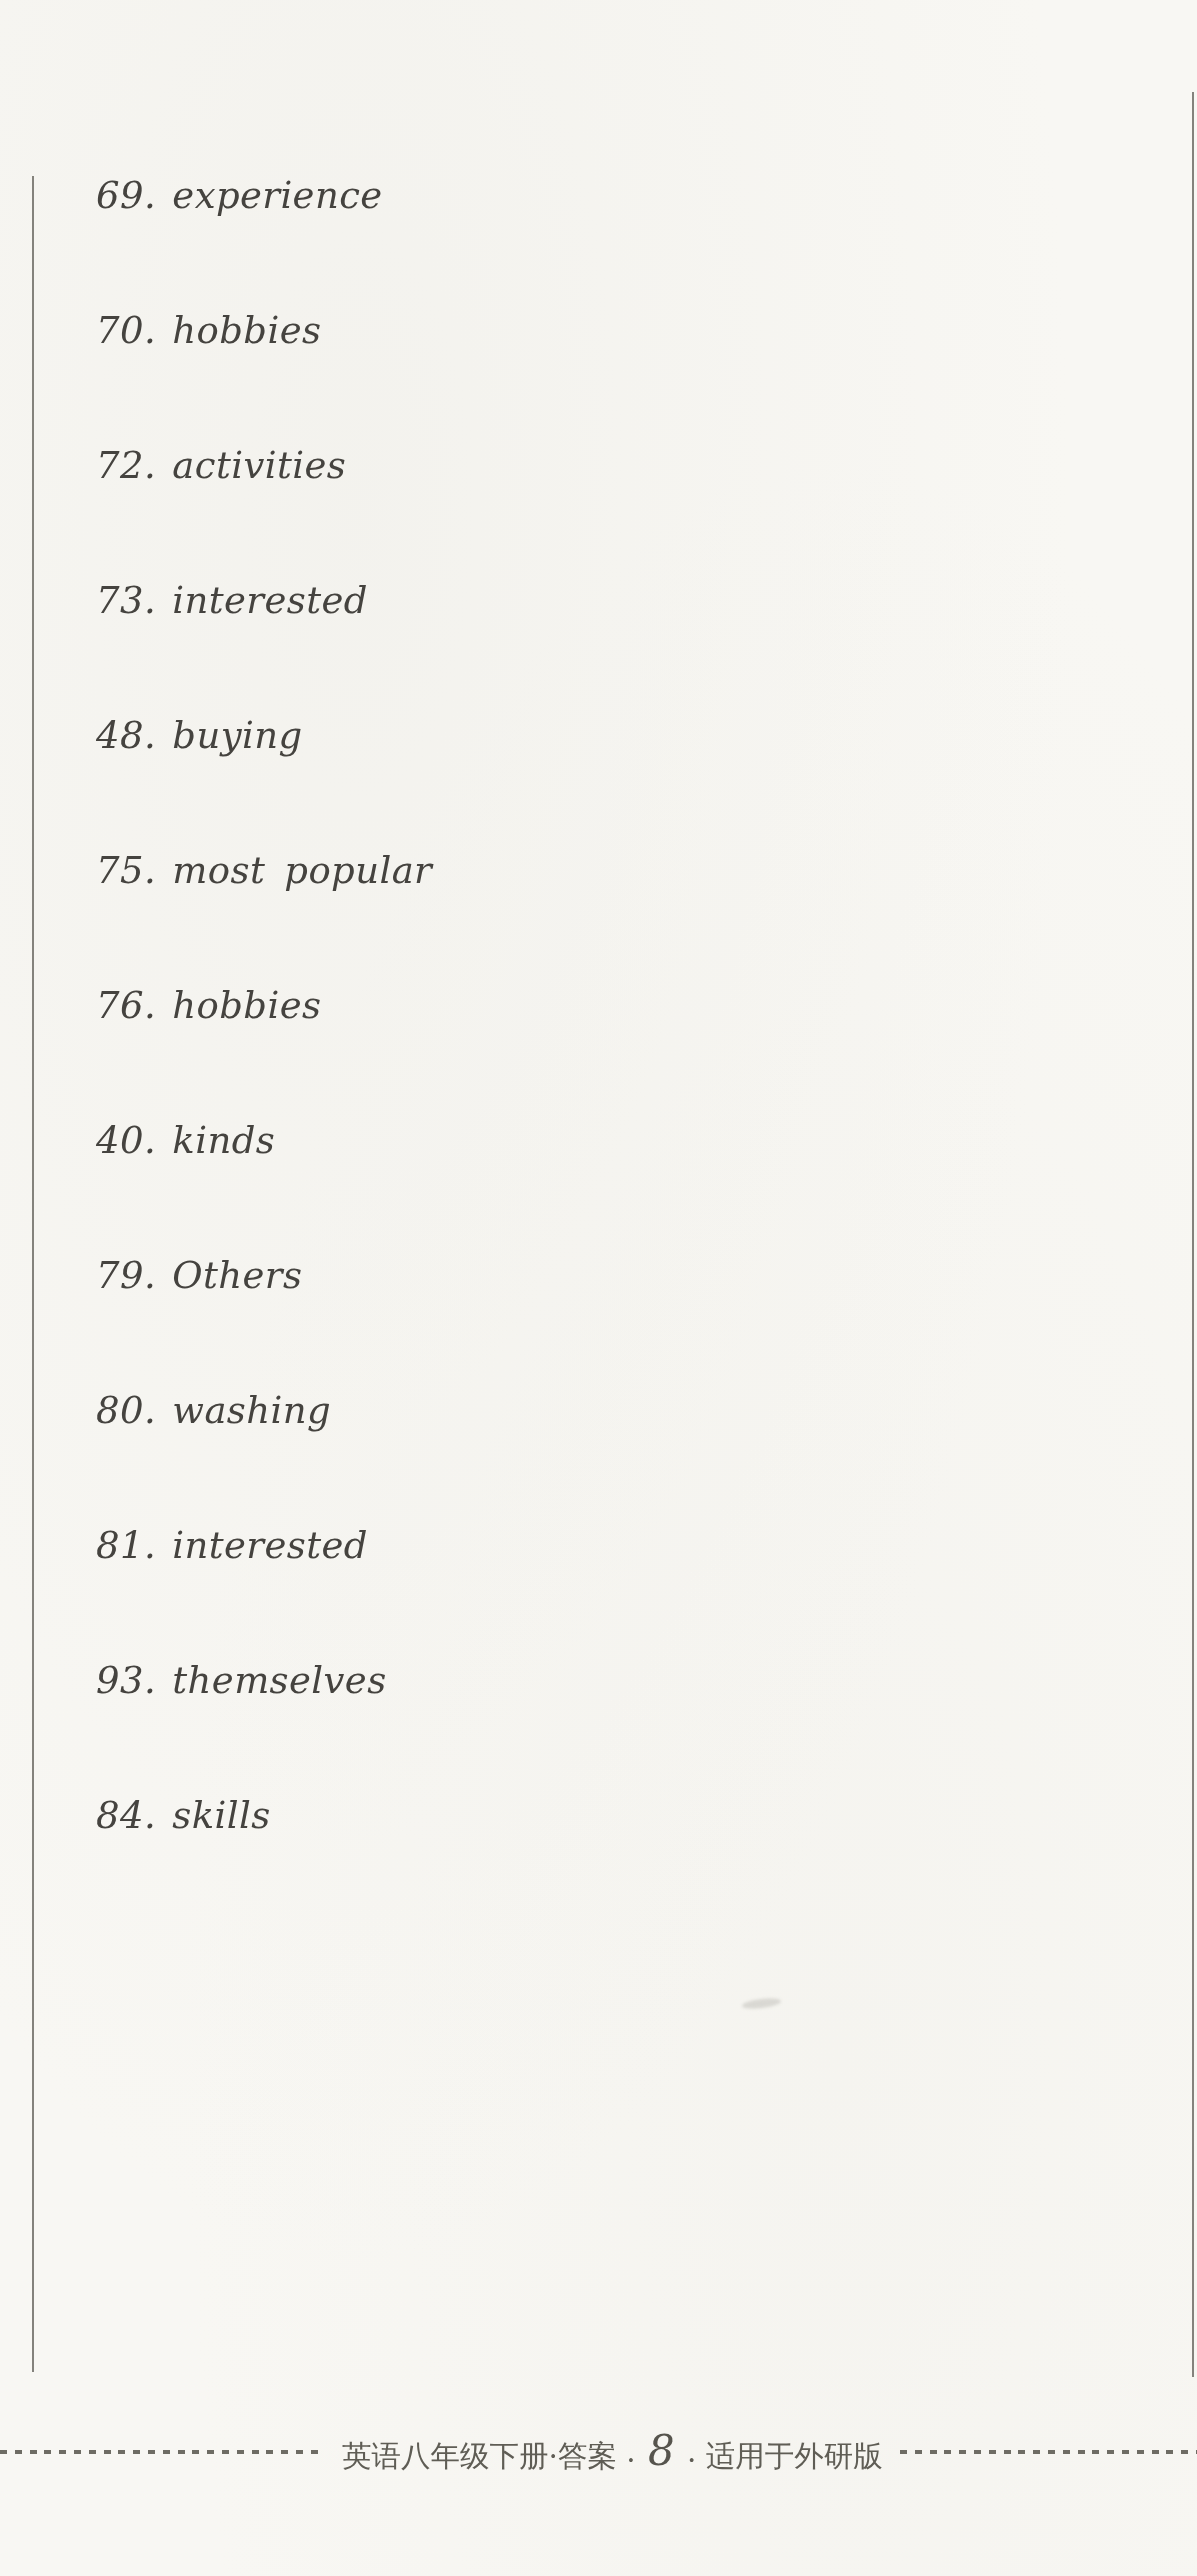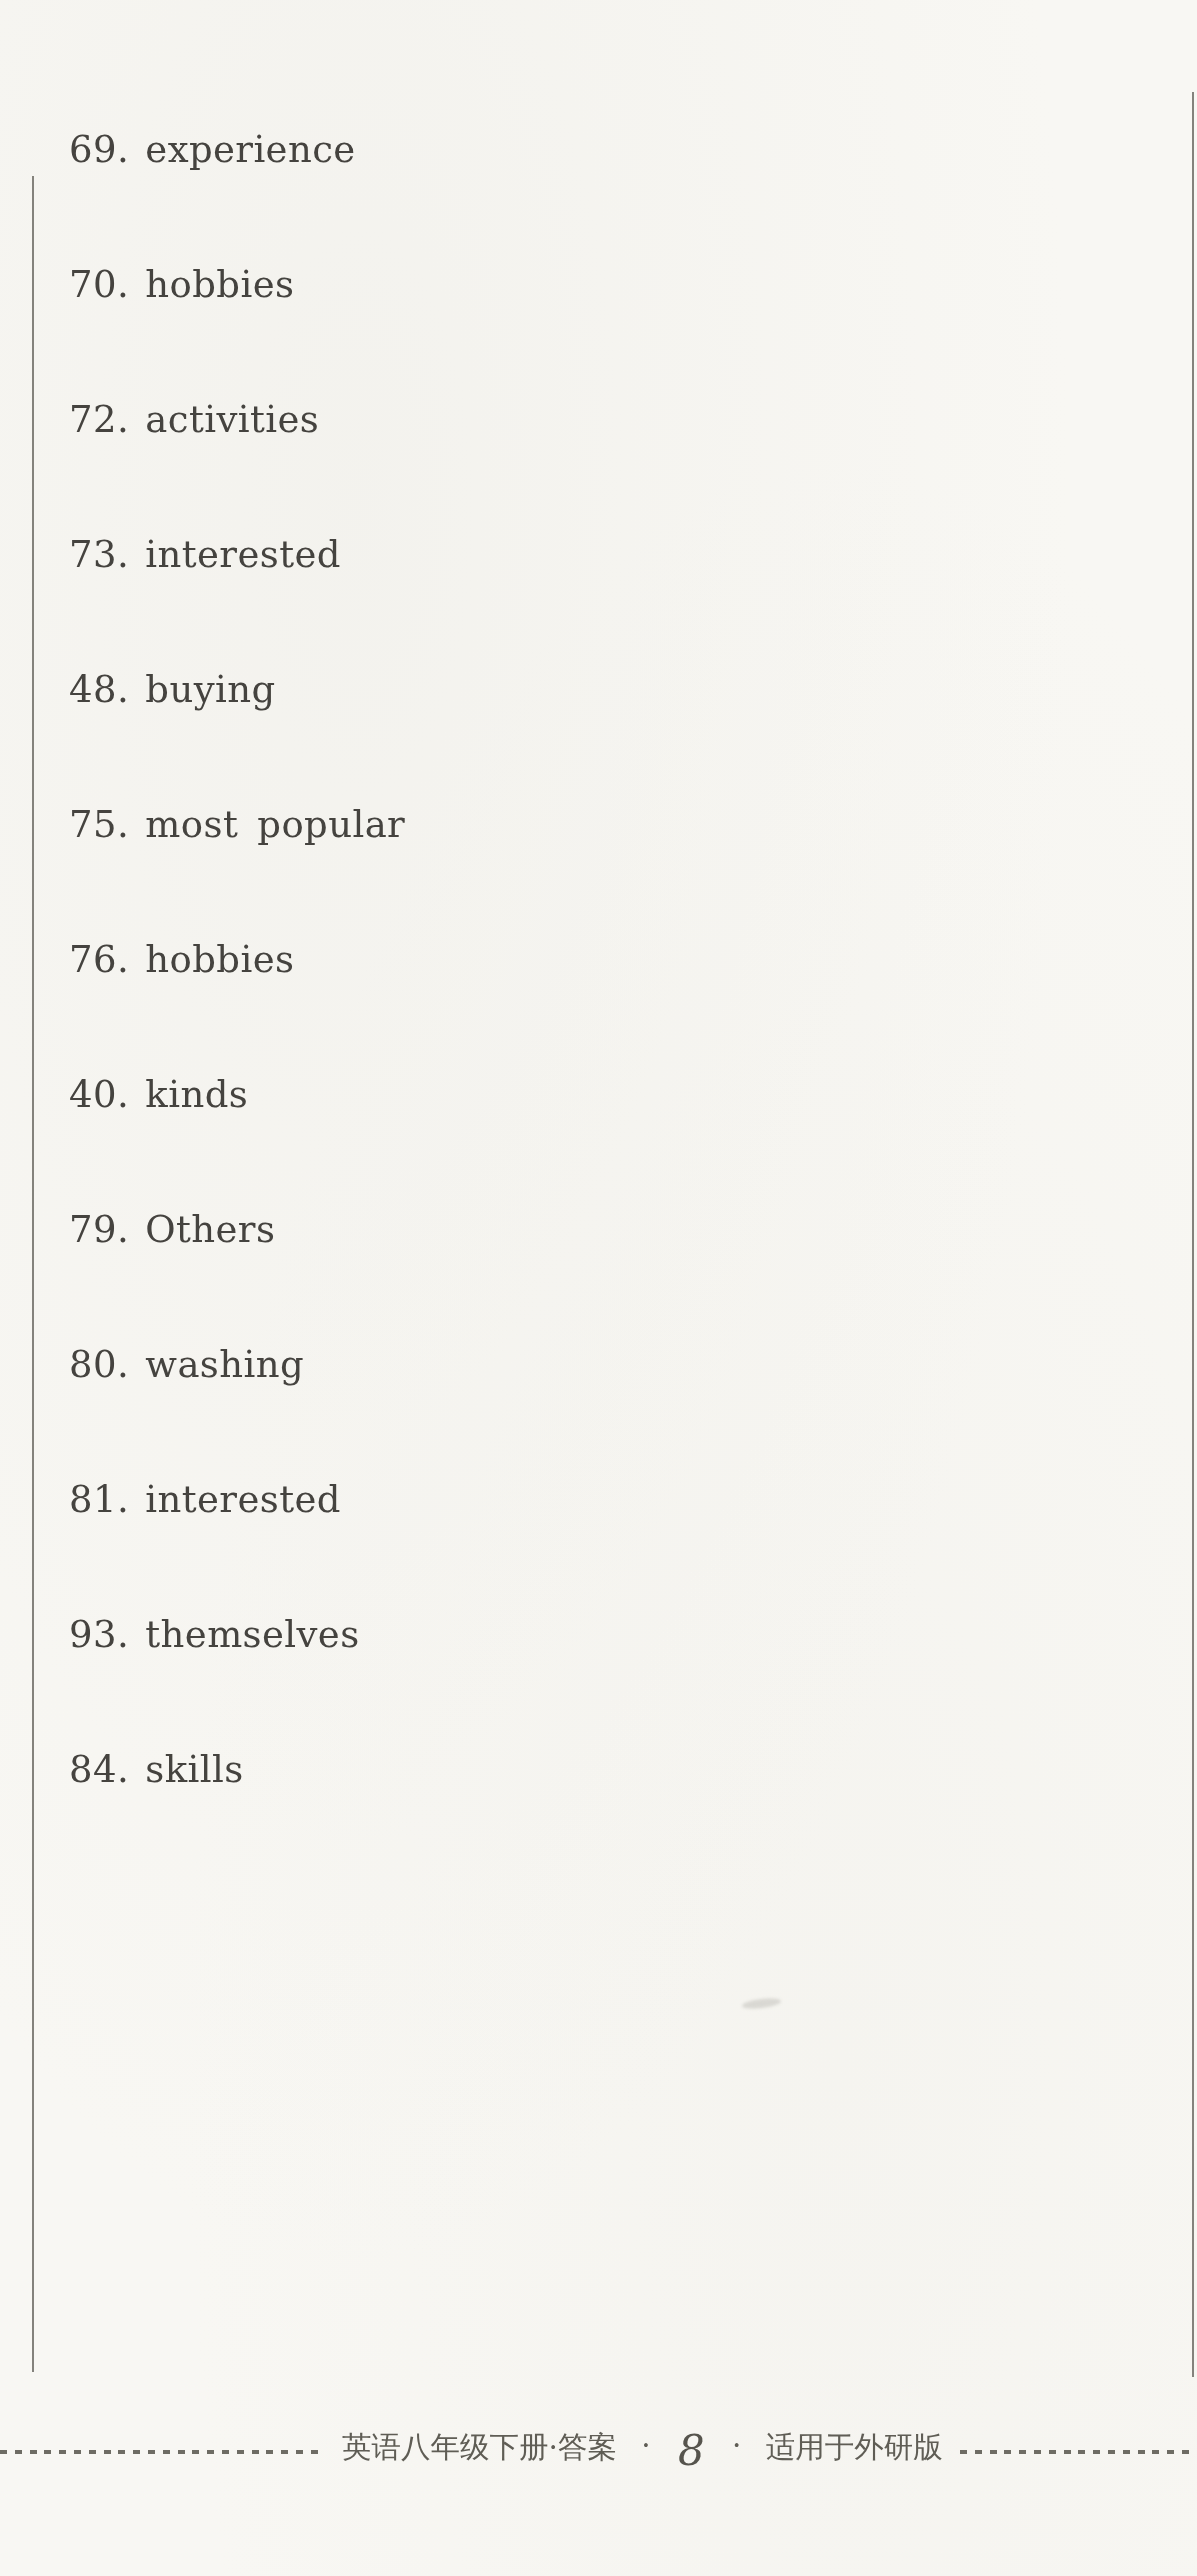--- a/index.html
+++ b/index.html
@@ -33,27 +33,28 @@
 
   .answer-list {
     position: absolute;
     top: 128px;
     left: 0;
     width: 1088px;
   }
   .list-item {
     height: 135px;
     display: flex;
-    align-items: flex-start;
-    padding-left: 69px;
+    align-items: center;
+    padding-left: 96px;
     font-size: 37px;
     color: #45433f;
     letter-spacing: 0.4px;
     word-spacing: 7px;
     white-space: nowrap;
+    font-style: italic;
   }
   .item-number {
     margin-right: 16.3px;
   }
 
   .pencil-mark {
     position: absolute;
     left: 742px;
     top: 1999px;
     width: 39px;
@@ -75,26 +76,25 @@
     align-items: center;
   }
   .dash {
     height: 3.9px;
     background: repeating-linear-gradient(to right, #6e6c64 0px, #6e6c64 7px, rgba(0,0,0,0) 7px, rgba(0,0,0,0) 14.8px);
   }
   .dash-left  { width: 325px; flex: 0 0 auto; }
   .dash-right { flex: 1 1 auto; }
   .footer-text {
     display: flex;
-    align-items: flex-start;
+    align-items: flex-end;
     margin: 0 17px 0 17px;
     font-size: 29.5px;
     color: #5f5d55;
     white-space: nowrap;
-    gap: 15px;
   }
   .footer-sep {
     margin: 0 9.3px;
   }
   .footer-page-num {
     font-style: italic;
     font-size: 42px;
     color: #56544d;
     margin: 0 3.1px;
     transform: translateY(-2.3px);

